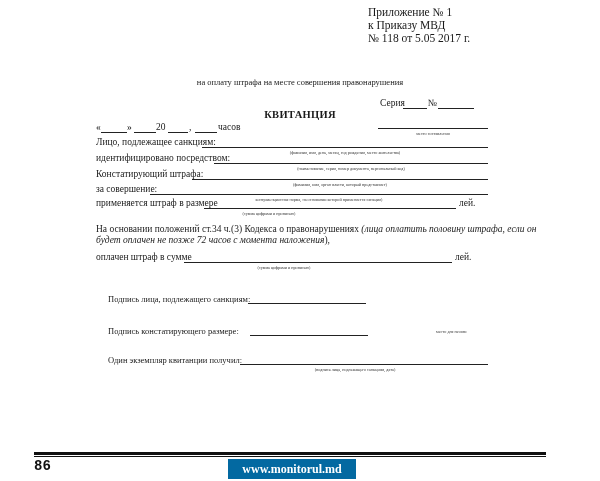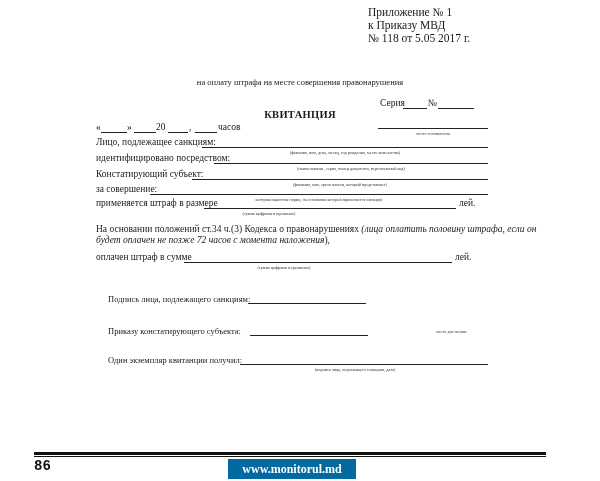--- a/index.html
+++ b/index.html
@@ -48,21 +48,21 @@
 <div class="abs cap" style="left:378px;width:110px;text-align:center;top:131px;">место составления</div>
 
 <div class="abs t" style="left:96px;top:137px;">Лицо, подлежащее санкциям:</div>
 <div class="line" style="left:202px;top:147px;width:286px;"></div>
 <div class="abs cap" style="left:202px;width:286px;text-align:center;top:150px;">(фамилия, имя, день, месяц, год рождения, место жительства)</div>
 
 <div class="abs t" style="left:96px;top:153px;">идентифицировано посредством:</div>
 <div class="line" style="left:214px;top:163px;width:274px;"></div>
 <div class="abs cap" style="left:214px;width:274px;text-align:center;top:166px;">(наименование, серия, номер документа, персональный код)</div>
 
-<div class="abs t" style="left:96px;top:169px;">Констатирующий субъект:</div>
+<div class="abs t" style="left:96px;top:169px;">Констатирующий штрафа:</div>
 <div class="line" style="left:192px;top:179px;width:296px;"></div>
 <div class="abs cap" style="left:192px;width:296px;text-align:center;top:182px;">(фамилия, имя, орган власти, который представляет)</div>
 
 <div class="abs t" style="left:96px;top:184px;">за совершение:</div>
 <div class="line" style="left:150px;top:194px;width:338px;"></div>
 <div class="abs cap" style="left:150px;width:338px;text-align:center;top:197px;">контравенционная норма, на основании которой применяется санкция)</div>
 
 <div class="abs t" style="left:96px;top:198px;">применяется штраф в размере</div>
 <div class="line" style="left:204px;top:208px;width:252px;"></div>
 <div class="abs t" style="left:459px;top:198px;">лей.</div>
@@ -76,21 +76,21 @@
 </div>
 
 <div class="abs t" style="left:96px;top:252px;">оплачен штраф в сумме</div>
 <div class="line" style="left:184px;top:262px;width:268px;"></div>
 <div class="abs t" style="left:455px;top:252px;">лей.</div>
 <div class="abs cap" style="left:184px;width:200px;text-align:center;top:265px;">(сумма цифрами и прописью)</div>
 
 <div class="abs t" style="left:108px;top:294px;font-size:8.5px;">Подпись лица, подлежащего санкциям:</div>
 <div class="line" style="left:248px;top:303px;width:118px;"></div>
 
-<div class="abs t" style="left:108px;top:326px;font-size:8.5px;">Приказу констатирующего субъекта:</div>
+<div class="abs t" style="left:108px;top:326px;font-size:8.5px;">Подпись констатирующего размере:</div>
 <div class="line" style="left:250px;top:335px;width:118px;"></div>
 <div class="abs cap" style="left:436px;top:329px;">место для печати</div>
 
 <div class="abs t" style="left:108px;top:355px;font-size:8.5px;">Один экземпляр квитанции получил:</div>
 <div class="line" style="left:240px;top:364px;width:248px;"></div>
 <div class="abs cap" style="left:280px;width:150px;text-align:center;top:367px;">(подпись лица, подлежащего санкциям, дата)</div>
 
 <div class="footer-rule1"></div>
 <div class="footer-rule2"></div>
 <div class="pagenum">86</div>

